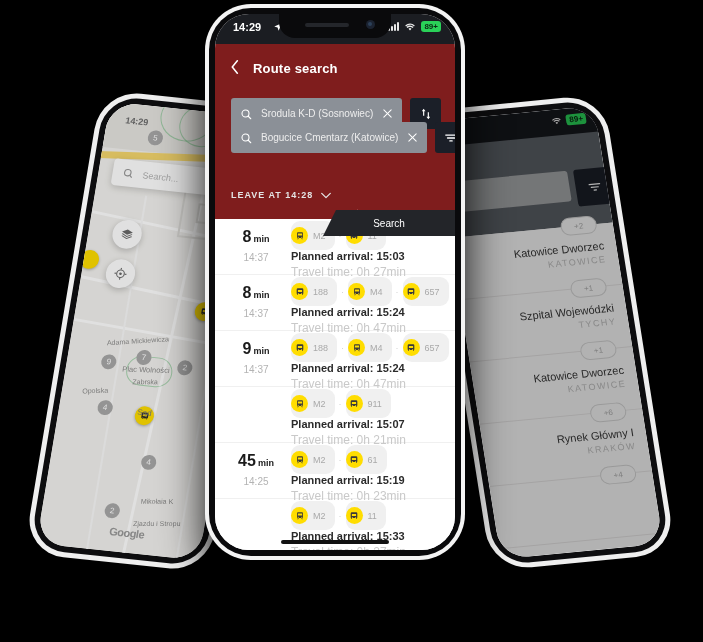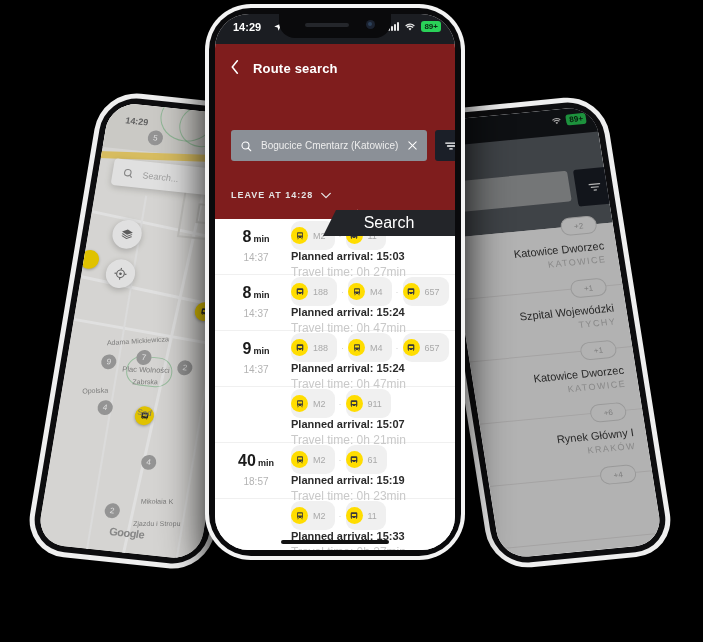--- a/index.html
+++ b/index.html
@@ -78,21 +78,21 @@
 
   .fieldrow{position:absolute;left:16px;right:14px;display:flex;gap:8px;align-items:center;}
   .field{flex:1;height:31px;background:#8b9097;border-radius:3px;display:flex;align-items:center;padding:0 9px;box-sizing:border-box;gap:9px;}
   .field .ftxt{flex:1;color:#ededed;font-size:10px;white-space:nowrap;overflow:hidden;}
   .sqbtn{width:31px;height:31px;background:#1b1f28;border-radius:3px;display:flex;align-items:center;justify-content:center;flex:0 0 31px;}
   .leaveat{position:absolute;left:16px;top:146px;color:#e4e4e4;font-size:9px;font-weight:bold;letter-spacing:1px;display:flex;align-items:center;gap:8px;}
 
   .searchbtn{position:absolute;right:0;top:196px;height:26px;width:132px;background:#232529;z-index:6;
     clip-path:polygon(13px 0,100% 0,100% 100%,0 100%);
     display:flex;align-items:center;justify-content:center;}
-  .searchbtn span{color:#fff;font-size:16px;}
+  .searchbtn span{color:#fff;font-size:10px;}
   .mlogo{position:absolute;left:133px;top:192px;z-index:6;width:18px;height:18px;
     display:flex;align-items:center;justify-content:center;}
 
   .results{position:absolute;left:0;right:0;top:205px;bottom:0;background:#fff;z-index:4;overflow:hidden;}
   .ritem{position:relative;height:56px;border-bottom:1px solid #f0f0f0;padding:8px 14px 0 14px;box-sizing:border-box;}
   .rleft{position:absolute;left:14px;top:10px;width:54px;text-align:center;}
   .rmin{font-size:16px;font-weight:bold;color:#1b1b1b;line-height:1;}
   .rmin em{font-style:normal;font-size:9px;font-weight:bold;margin-left:2px;}
   .rdep{color:#b3b3b3;font-size:10px;margin-top:7px;}
   .rright{margin-left:62px;}
@@ -281,22 +281,40 @@
       <div class="appheader">
         <div class="hdr-top">
           <span class="back">
             <svg width="8" height="14" viewBox="0 0 10 18" fill="none" stroke="#fff" stroke-width="2" stroke-linecap="round" stroke-linejoin="round">
                 <polyline points="8,1 1.5,9 8,17"></polyline>
               </svg>
           </span>
           <span class="hdr-title">Route search</span>
         </div>
 
-
-        <div class="fieldrow" style="top:86px;">
+        <div class="fieldrow" style="top:54px;">
+          <div class="field">
+            <svg width="12" height="12" viewBox="0 0 24 24" fill="none" stroke="#fff" stroke-width="2.2">
+                <circle cx="11" cy="11" r="7"></circle>
+                <line x1="16.5" y1="16.5" x2="21.5" y2="21.5" stroke-linecap="round"></line>
+              </svg>
+            <span class="ftxt">Środula K-D (Sosnowiec)</span>
+            <svg width="11" height="11" viewBox="0 0 24 24" stroke="#fff" stroke-width="2.2" stroke-linecap="round">
+                <line x1="4" y1="4" x2="20" y2="20"></line>
+                <line x1="20" y1="4" x2="4" y2="20"></line>
+              </svg>
+          </div>
+          <div class="sqbtn">
+            <svg width="14" height="14" viewBox="0 0 24 24" fill="#fff">
+                <path d="M8 3l-3.2 4.2h2.2V15h2V7.2h2.2L8 3zM16 21l3.2-4.2h-2.2V9h-2v7.8h-2.2L16 21z"></path>
+              </svg>
+          </div>
+        </div>
+
+        <div class="fieldrow" style="top:78px;">
           <div class="field">
             <svg width="12" height="12" viewBox="0 0 24 24" fill="none" stroke="#fff" stroke-width="2.2">
                 <circle cx="11" cy="11" r="7"></circle>
                 <line x1="16.5" y1="16.5" x2="21.5" y2="21.5" stroke-linecap="round"></line>
               </svg>
             <span class="ftxt">Bogucice Cmentarz (Katowice)</span>
             <svg width="11" height="11" viewBox="0 0 24 24" stroke="#fff" stroke-width="2.2" stroke-linecap="round">
                 <line x1="4" y1="4" x2="20" y2="20"></line>
                 <line x1="20" y1="4" x2="4" y2="20"></line>
               </svg>
@@ -458,22 +476,22 @@
                   <span class="ln">911</span>
                 </span>
             </div>
             <div class="rarr">Planned arrival: 15:07</div>
             <div class="rtt">Travel time: 0h 21min</div>
           </div>
         </div>
 
         <div class="ritem">
           <div class="rleft">
-            <div class="rmin"><span>40</span><em>min</em></div>
-            <div class="rdep">18:57</div>
+            <div class="rmin"><span>45</span><em>min</em></div>
+            <div class="rdep">14:25</div>
           </div>
           <div class="rright">
             <div class="badges">
               <span class="badge">
                   <span class="ico">
                     <svg width="10" height="10" viewBox="0 0 24 24" fill="#3a3a3a">
                       <path d="M5 5a2 2 0 012-2h10a2 2 0 012 2v10a2 2 0 01-2 2l1.5 2.5h-2L15 17H9l-1.5 2.5h-2L7 17a2 2 0 01-2-2V5zm2 1v5h10V6H7zm1.5 7.5a1.2 1.2 0 100 2.4 1.2 1.2 0 000-2.4zm7 0a1.2 1.2 0 100 2.4 1.2 1.2 0 000-2.4z"></path>
                     </svg>
                   </span>
                   <span class="ln">M2</span>

